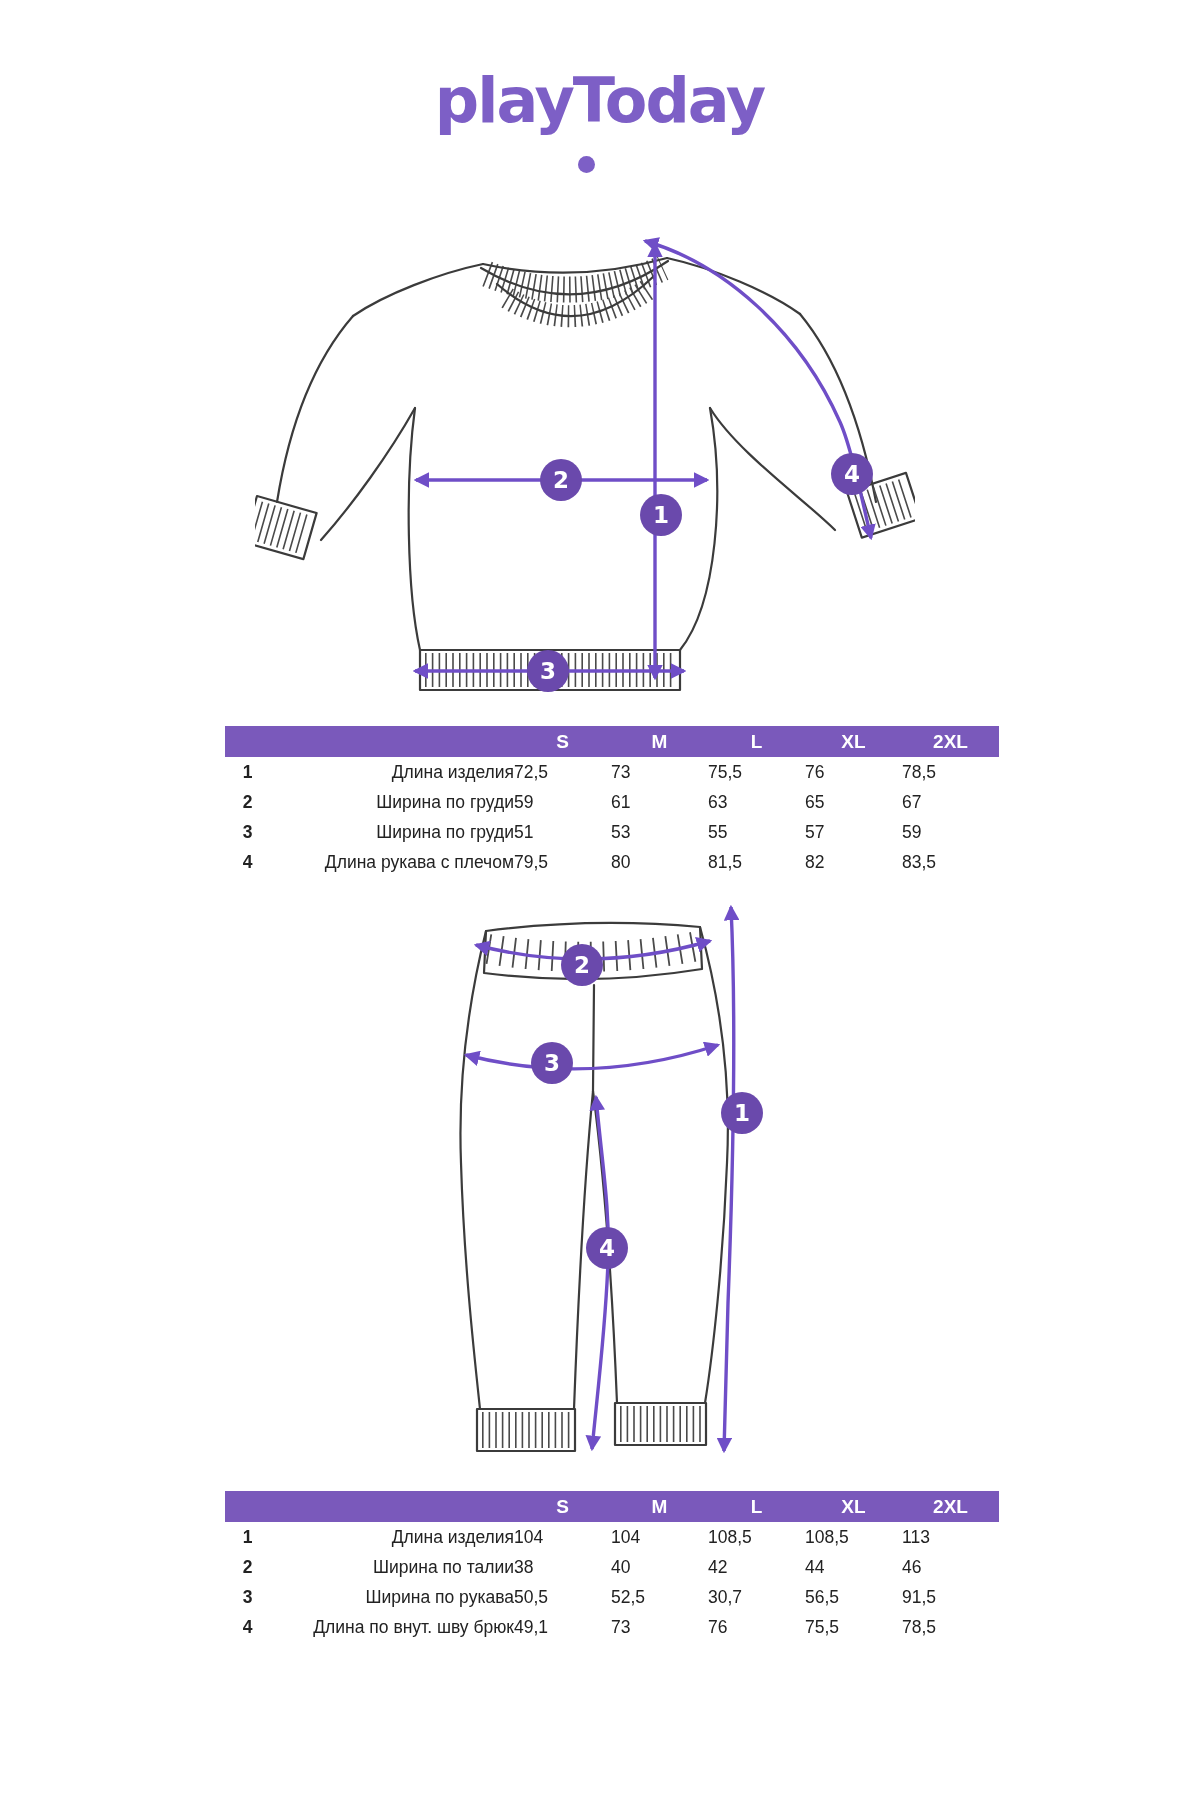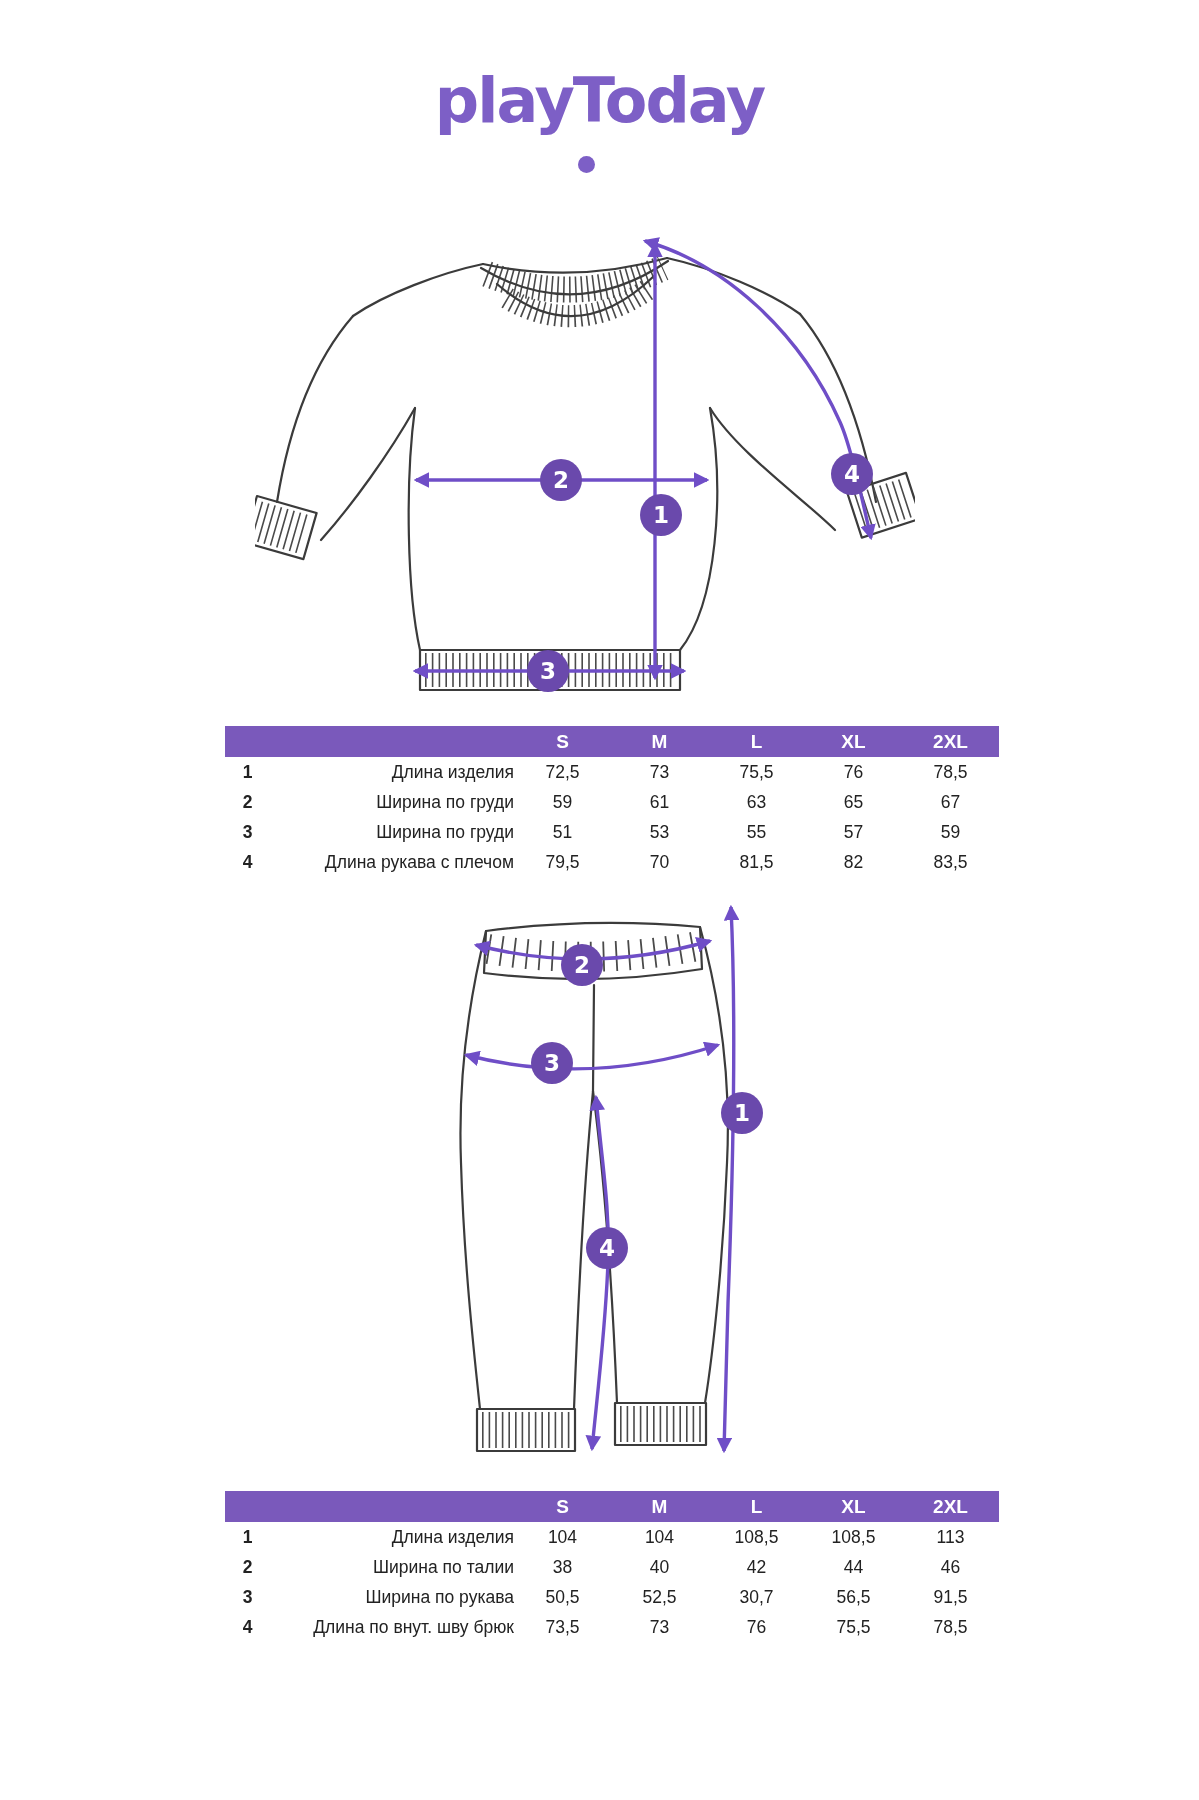--- a/index.html
+++ b/index.html
@@ -24,21 +24,21 @@
   .size-table-wrap { position:absolute; left:225px; width:760px; }
   .size-table-1 { top:726px; }
   .size-table-2 { top:1491px; }
   table.size-table { width:100%; border-collapse:collapse; table-layout:fixed; }
   table.size-table thead th {
     height:31px; font-size:19px; font-weight:bold; color:#fff; padding:0; text-align:center;
   }
   table.size-table td { height:30px; font-size:17.5px; padding:0; color:#222; }
   .c-num   { width:45px;  text-align:center; font-weight:bold; }
   .c-label { width:230px; text-align:right; padding-left:14px !important; }
-  .c-val   { width:97px;  text-align:center; }
+  .c-val   { width:97px;  text-align:left; }
 </style>
 </head>
 <body>
 
 <div class="page">
 
   <div class="logo-wrap">
     <span class="logo-text" style="color: rgb(125, 95, 198);">playToday</span>
   </div>
   <div class="logo-dot" style="background: rgb(125, 95, 198);"></div>
@@ -145,21 +145,21 @@
             <td class="c-val">51</td>
             <td class="c-val">53</td>
             <td class="c-val">55</td>
             <td class="c-val">57</td>
             <td class="c-val">59</td>
           </tr>
           <tr>
             <td class="c-num">4</td>
             <td class="c-label">Длина рукава с плечом</td>
             <td class="c-val">79,5</td>
-            <td class="c-val">70</td>
+            <td class="c-val">80</td>
             <td class="c-val">81,5</td>
             <td class="c-val">82</td>
             <td class="c-val">83,5</td>
           </tr>
         </tbody>
     </table>
   </div>
 
   <svg class="fig fig-pants" viewBox="0 0 420 628">
 
@@ -244,21 +244,21 @@
             <td class="c-label">Ширина по рукава</td>
             <td class="c-val">50,5</td>
             <td class="c-val">52,5</td>
             <td class="c-val">30,7</td>
             <td class="c-val">56,5</td>
             <td class="c-val">91,5</td>
           </tr>
           <tr>
             <td class="c-num">4</td>
             <td class="c-label">Длина по внут. шву брюк</td>
-            <td class="c-val">73,5</td>
+            <td class="c-val">49,1</td>
             <td class="c-val">73</td>
             <td class="c-val">76</td>
             <td class="c-val">75,5</td>
             <td class="c-val">78,5</td>
           </tr>
         </tbody>
     </table>
   </div>
 
 </div>

